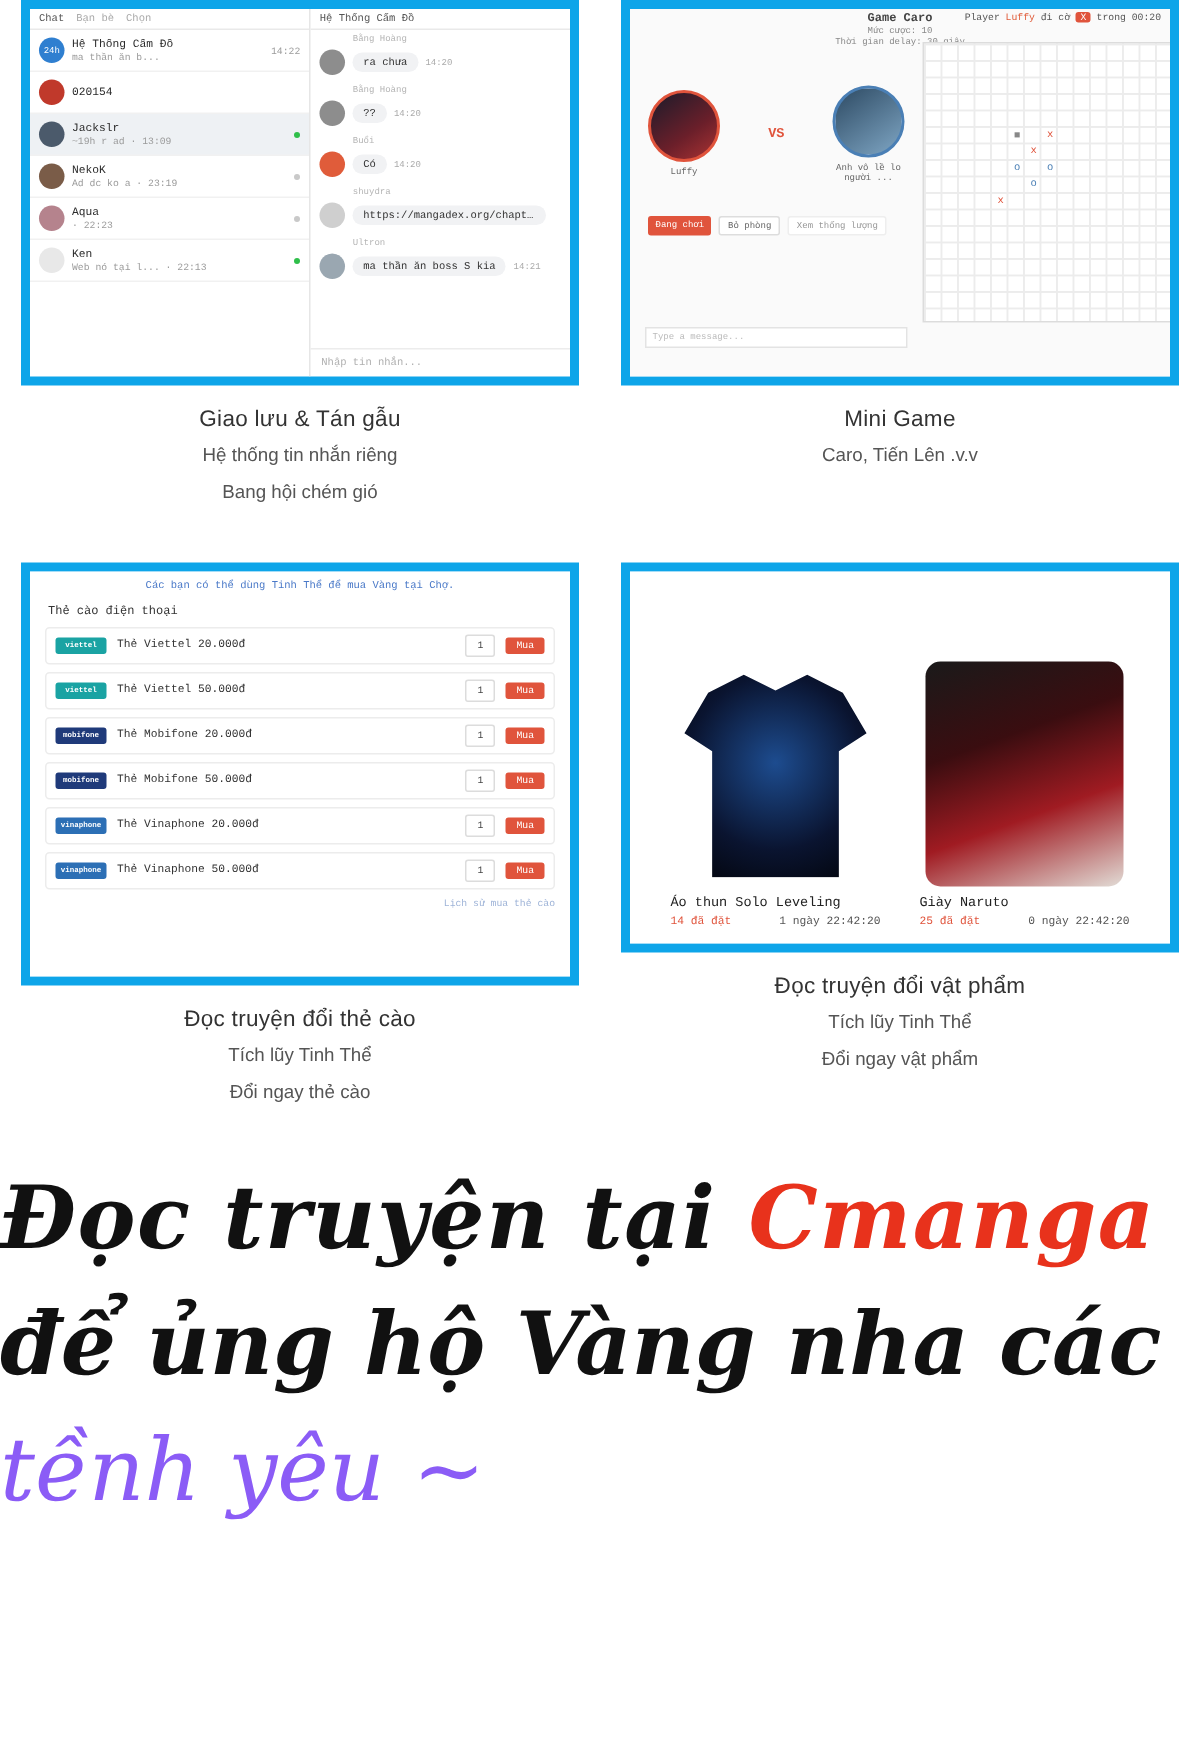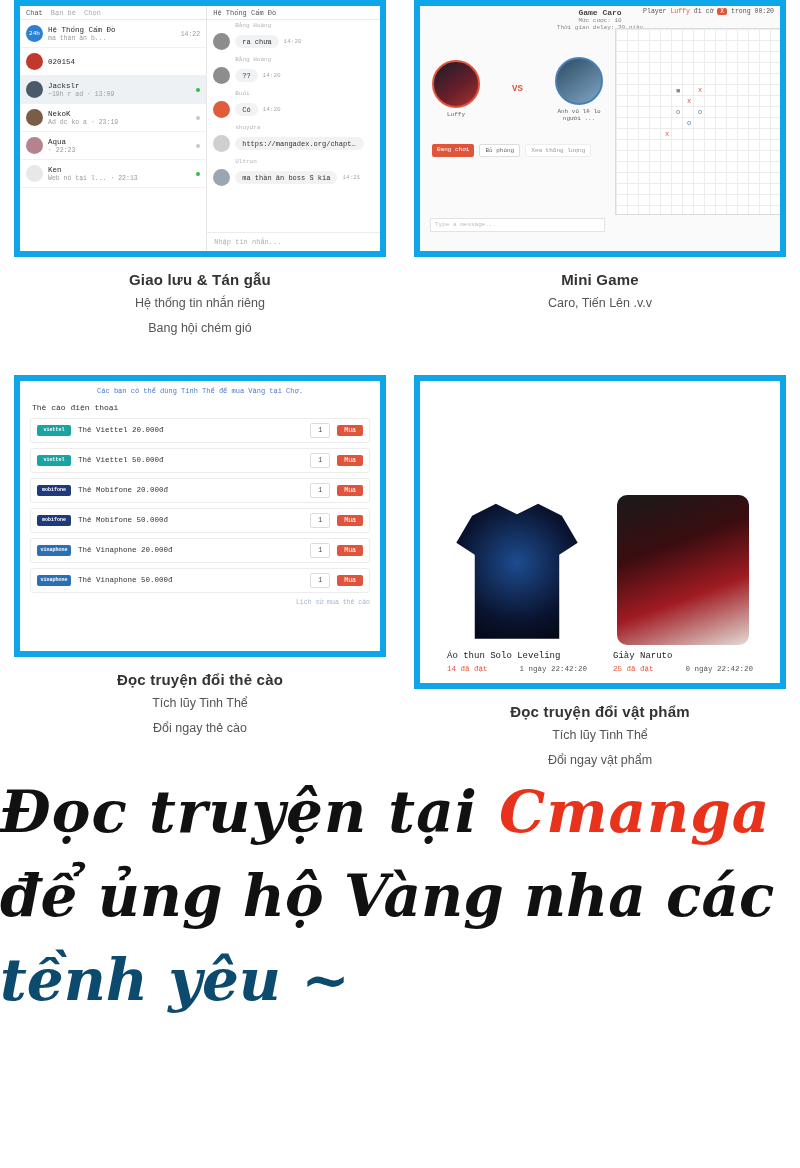--- a/index.html
+++ b/index.html
@@ -11,21 +11,21 @@
   .feature-grid{
     position:absolute;left:0;top:0;width:800px;
     display:grid;grid-template-columns:1fr 1fr;
   }
   .cell{padding:0 14px 10px;box-sizing:border-box;}
   .shot{
     border:6px solid #0ea5e9;background:#fff;
     box-sizing:border-box;overflow:hidden;position:relative;font-family:Liberation Mono, monospace;
   }
   .caption{text-align:center;margin-top:14px;}
-  .cap-title{font-size:15px;color:#333;font-weight:700;letter-spacing:.2px;}
+  .cap-title{font-size:15px;color:#333;font-weight:400;letter-spacing:.2px;}
   .cap-sub{font-size:12.5px;color:#555;margin-top:6px;line-height:1.55;}
 
   
   .chat{height:245px;display:flex;font-size:7.5px;}
   .chat-left{width:52%;border-right:1px solid #e6e6e6;box-sizing:border-box;}
   .chat-right{width:48%;box-sizing:border-box;display:flex;flex-direction:column;}
   .chat-head{
     height:13px;display:flex;align-items:center;gap:8px;padding:0 6px;
     border-bottom:1px solid #e9e9e9;color:#555;font-size:7px;
   }
@@ -93,40 +93,40 @@
   }
   .logo{width:34px;height:11px;border-radius:2px;display:flex;align-items:center;justify-content:center;
         font-size:5px;color:#fff;font-weight:bold;flex:0 0 34px;}
   .sname{flex:1;font-size:7.5px;color:#333;}
   .qty{width:18px;height:13px;border:1px solid #dcdcdc;border-radius:2px;font-size:6.5px;
        display:flex;align-items:center;justify-content:center;color:#444;}
   .buy{background:#e0543c;color:#fff;font-size:6.5px;border-radius:2px;padding:2px 7px;}
   .shist{text-align:right;font-size:6.5px;color:#9fb4d8;margin-top:6px;}
 
   
-  .items{height:302px;background:#fff;padding:10px;box-sizing:border-box;display:flex;flex-direction:column;}
+  .items{height:248px;background:#fff;padding:10px;box-sizing:border-box;display:flex;flex-direction:column;}
   .item-imgs{display:flex;justify-content:space-around;align-items:flex-end;flex:1;padding:0 4px;}
   .ibox{width:132px;text-align:center;}
   .shirt{height:150px;position:relative;}
   .meta{display:flex;justify-content:space-around;padding:6px 4px 0;}
   .mcol{width:140px;text-align:left;}
   .mtitle{font-size:9px;color:#222;}
   .mline{display:flex;justify-content:space-between;font-size:7.5px;margin-top:4px;}
   .mred{color:#e0543c;}
   .mtime{color:#555;}
 
   
   .hand{
     position:absolute;left:0;top:770px;width:800px;text-align:left;
     font-family:"DejaVu Serif", serif;
   }
   .hl{font-size:58px;line-height:1.45;color:#111;font-style:italic;font-weight:bold;letter-spacing:1px;}
   .hl .accent{color:#e8321c;}
   .hl2{font-size:58px;line-height:1.45;color:#111;font-style:italic;font-weight:bold;}
-  .hl3{font-size:58px;line-height:1.45;color:#0c4a6e;font-style:italic;font-weight:bold;}
+  .hl3{font-size:58px;line-height:1.45;color:#8b5cf6;font-style:italic;font-weight:normal;}
 </style>
 </head>
 <body>
 
 <div class="feature-grid">
 
   <div class="cell">
     <div class="shot">
       <div class="chat">
 

